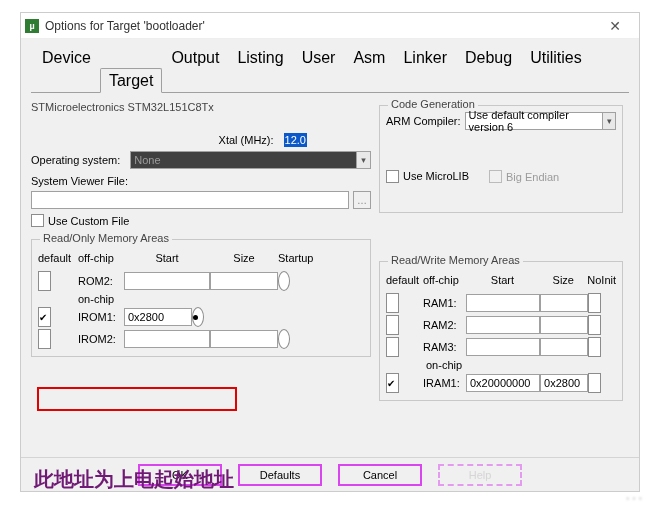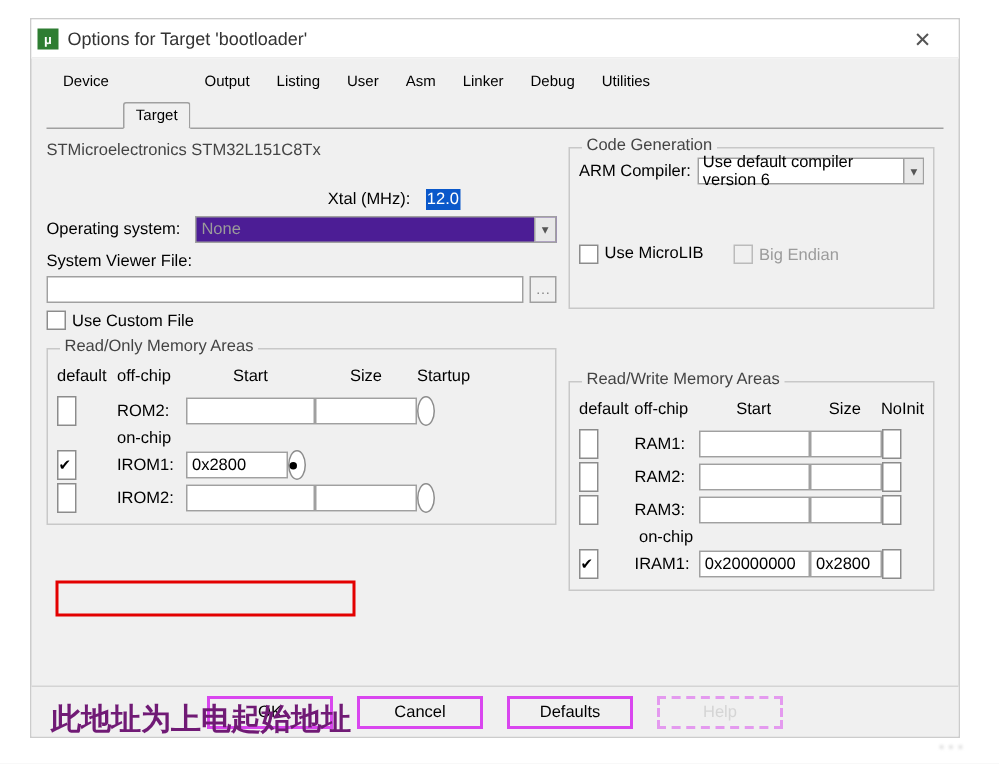--- a/index.html
+++ b/index.html
@@ -50,21 +50,21 @@
     font-family: Arial, sans-serif;
   }
   .client { padding: 6px 10px 0 10px; }
   .tabs {
     display:flex;
     border-bottom: 1px solid #a0a0a0;
     padding-left: 2px;
   }
   .tab {
     padding: 3px 8px 2px 8px;
-    font-size: 10px;
+    font-size: 16px;
     color: #000;
     border: 1px solid transparent;
     border-bottom: none;
     cursor: pointer;
     white-space: nowrap;
   }
   .tab.active {
     background: #f0f0f0;
     border: 1px solid #a0a0a0;
     border-bottom: 1px solid #f0f0f0;
@@ -96,21 +96,21 @@
   }
   .combo .arrow {
     width:14px; height:16px;
     background: #e8e8e8;
     border-left:1px solid #a0a0a0;
     display:flex;align-items:center;justify-content:center;
     font-size:9px;
     color:#555;
     margin:-1px -3px -1px 2px;
   }
-  .readonly { background: #4c1d95; color:#888; }
+  .readonly { background: #404040; color:#888; }
   .fieldset {
     border: 1px solid #c8c8c8;
     margin-top: 6px;
     padding: 4px 6px 6px 6px;
     position: relative;
   }
   .fieldset .legend {
     position: absolute;
     top: -8px; left: 8px;
     background: #f0f0f0;
@@ -423,22 +423,22 @@
               </span>
           </div>
         </div>
       </div>
 
     </div>
   </div>
 
   <div class="btnrow">
     <span class="btn">OK</span>
+    <span class="btn">Defaults</span>
     <span class="btn">Cancel</span>
-    <span class="btn">Defaults</span>
     <span class="btn" style="color:#bbb;border-style:dashed;opacity:.5">Help</span>
   </div>
 
   <div class="redbox" style="left:16px; top:374px; width:200px; height:24px;"></div>
 </div>
 
 <div class="annotation" style="left:34px; top:420px;">此地址为上电起始地址</div>
 
 <div class="smudge">• • •</div>
 

